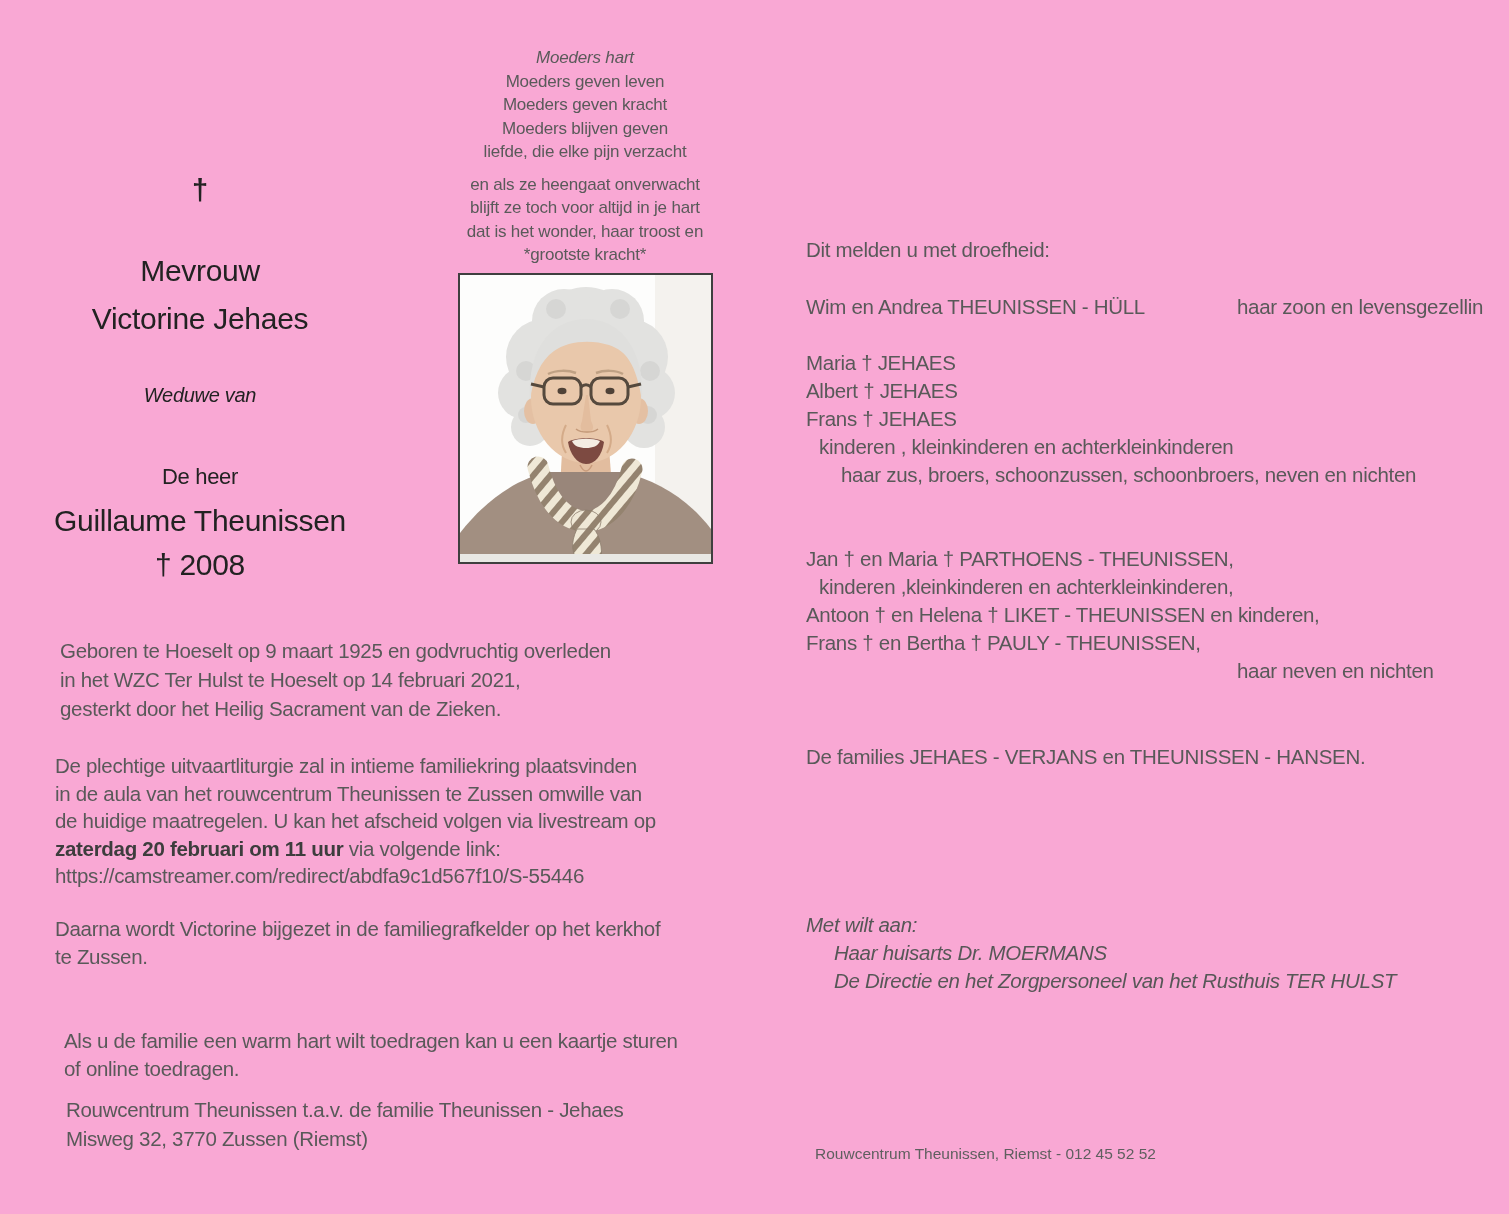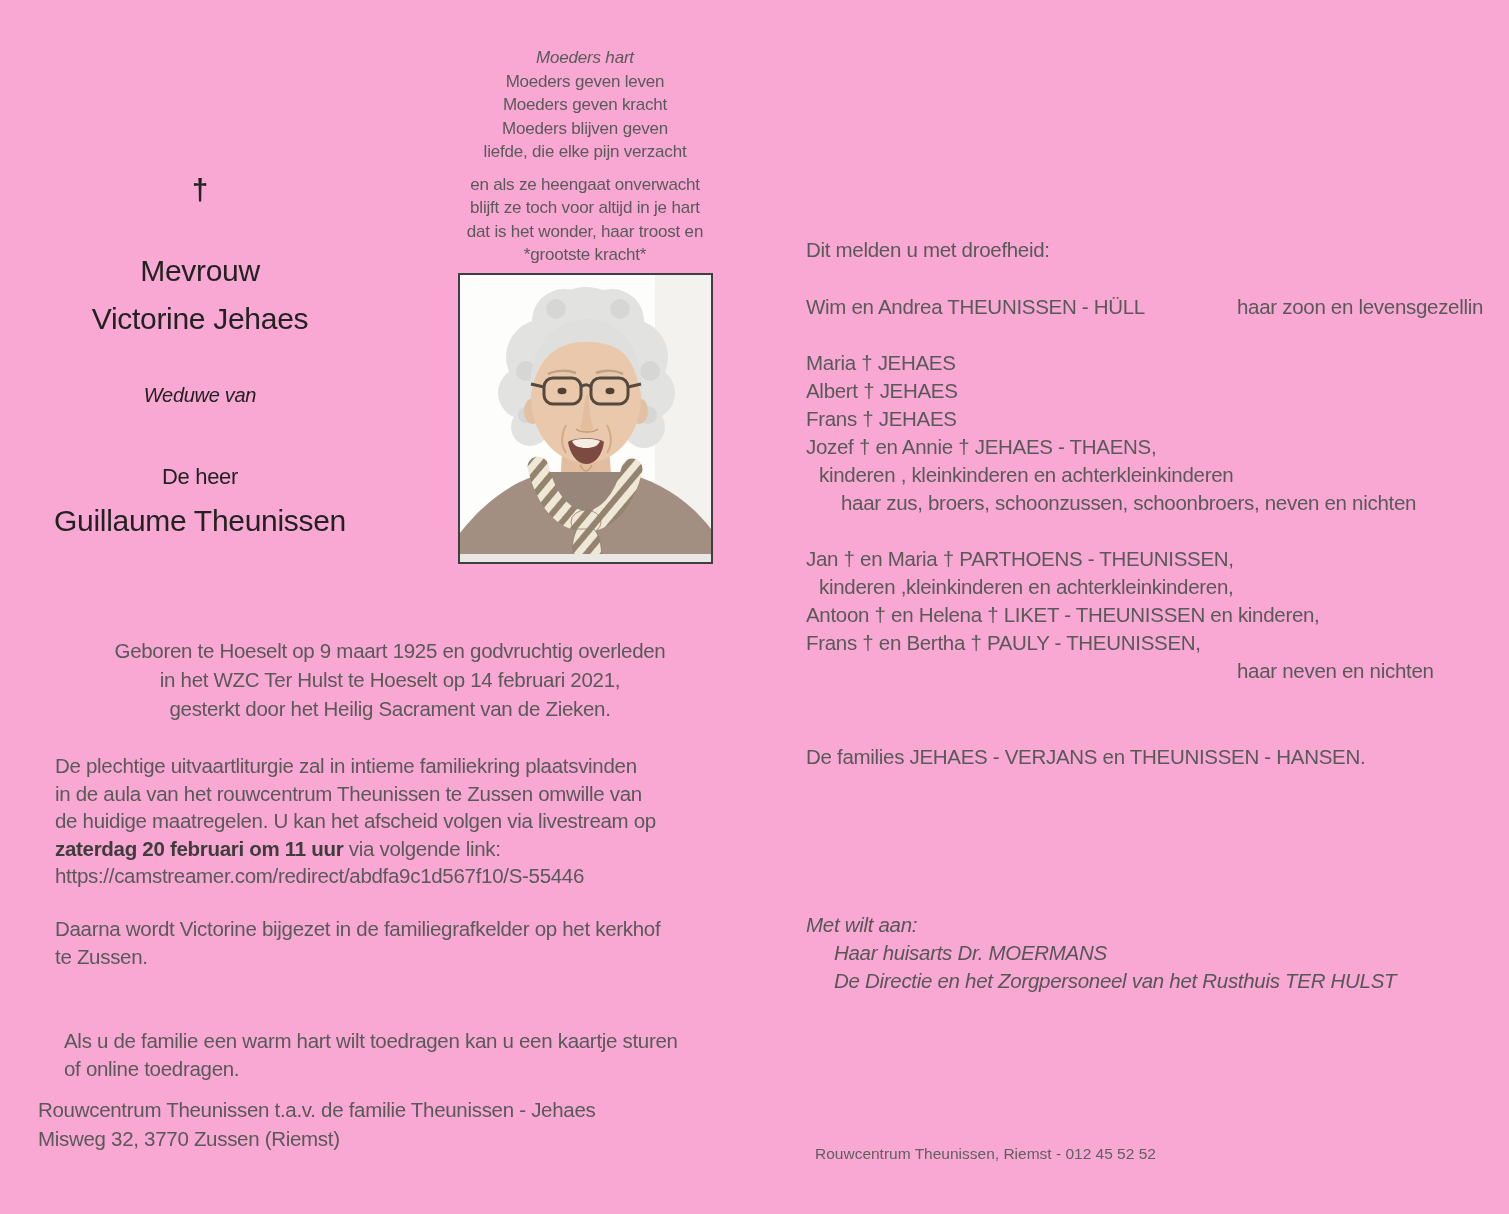--- a/index.html
+++ b/index.html
@@ -32,26 +32,26 @@
   .spouse-sal{margin-top:40px;font-size:22px;line-height:44px;}
   .spouse-name,.death-year{font-size:30px;line-height:44px;}
   
   .photo-frame{
     position:absolute;left:458px;top:273px;width:255px;height:291px;
     border:2px solid #3f3f3f;box-sizing:border-box;background:#fdfdfc;
   }
   .photo-frame svg{display:block;width:100%;height:100%;}
   
   .body-text{font-size:20.5px;letter-spacing:-0.3px;color:#595959;}
-  .life-dates{position:absolute;left:60px;top:636px;width:660px;text-align:center;line-height:29px;}
+  .life-dates{position:absolute;left:60px;top:636px;width:660px;line-height:29px;}
   .service{position:absolute;left:55px;top:752px;width:710px;line-height:27.5px;}
   .bold-date{font-weight:700;color:#3d3d3d;}
   .burial{position:absolute;left:55px;top:915px;width:710px;line-height:27.5px;}
   .condolence{position:absolute;left:64px;top:1027px;width:710px;line-height:27.5px;}
-  .postal{position:absolute;left:38px;top:1095px;width:710px;line-height:29px;}
+  .postal{position:absolute;left:66px;top:1095px;width:710px;line-height:29px;}
   
   .announce-intro{position:absolute;left:806px;top:236px;line-height:28px;}
   .son-line{position:absolute;left:806px;top:293px;width:700px;line-height:28px;}
   .son-relation{position:absolute;left:431px;top:0;}
   .group{position:absolute;left:806px;width:703px;line-height:28px;}
   .group1{top:349px;}
   .group2{top:545px;}
   .indent-1{padding-left:13px;}
   .indent-2{padding-left:35px;}
   .push-right{padding-left:431px;}
@@ -82,20 +82,21 @@
     </div>
   </div>
 
   <div class="title-block">
     <div class="cross-top">†</div>
     <div class="line salutation">Mevrouw</div>
     <div class="line big-name">Victorine Jehaes</div>
     <div class="line widow">Weduwe van</div>
     <div class="line spouse-sal">De heer</div>
     <div class="line spouse-name">Guillaume Theunissen</div>
+    <div class="line death-year">† 2008</div>
   </div>
 
   <div class="photo-frame">
     <svg viewBox="0 0 251 287" aria-hidden="true">
       <defs>
         <pattern id="zebra" width="13" height="13" patternUnits="userSpaceOnUse" patternTransform="rotate(40)">
           <rect width="13" height="13" fill="#efe8d6"></rect>
           <rect width="6" height="13" fill="#94836f"></rect>
         </pattern>
       </defs>
@@ -199,21 +200,20 @@
 
   <div class="son-line body-text">
     <span class="line">Wim en Andrea THEUNISSEN - HÜLL</span>
     <span class="son-relation line">haar zoon en levensgezellin</span>
   </div>
 
   <div class="group group1 body-text">
     <div class="line">Maria † JEHAES</div>
     <div class="line">Albert † JEHAES</div>
     <div class="line">Frans † JEHAES</div>
-    <div class="line">Jozef † en Annie † JEHAES - THAENS,</div>
     <div class="line indent-1">kinderen , kleinkinderen en achterkleinkinderen</div>
     <div class="line indent-2">haar zus, broers, schoonzussen, schoonbroers, neven en nichten</div>
   </div>
 
   <div class="group group2 body-text">
     <div class="line">Jan † en Maria † PARTHOENS - THEUNISSEN,</div>
     <div class="line indent-1">kinderen ,kleinkinderen en achterkleinkinderen,</div>
     <div class="line">Antoon † en Helena † LIKET - THEUNISSEN en kinderen,</div>
     <div class="line">Frans † en Bertha † PAULY - THEUNISSEN,</div>
     <div class="line push-right">haar neven en nichten</div>

